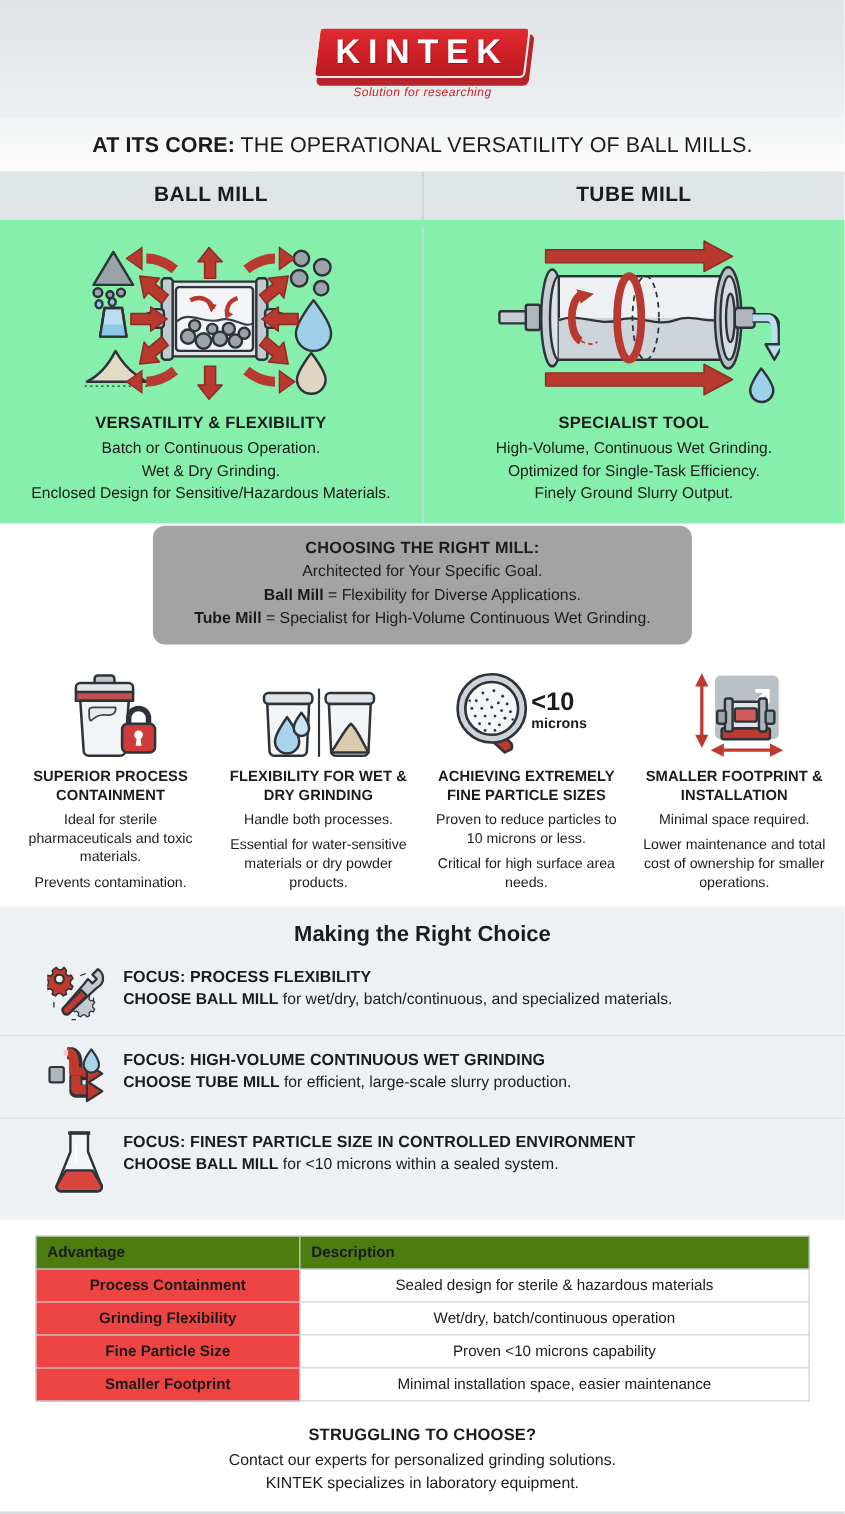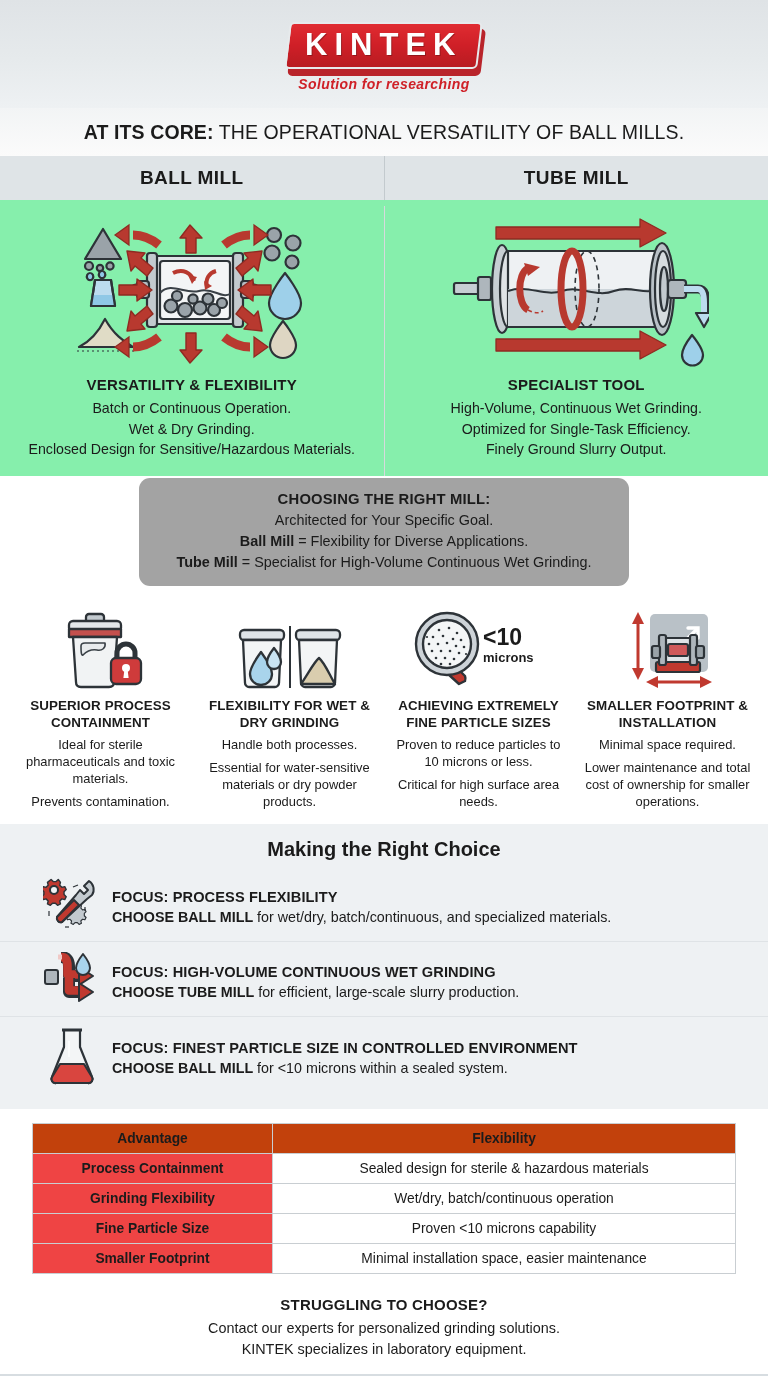--- a/index.html
+++ b/index.html
@@ -53,22 +53,22 @@
     font-size: 31px;
     letter-spacing: 7px;
     font-family: "Liberation Sans", sans-serif;
     line-height: 1.1;
     text-shadow: 1px 1px 0 rgba(0,0,0,.25);
   }
   .logo-tag {
     margin-top: 7px;
     color: #cf2027;
     font-style: italic;
-    font-weight: bold;
-    font-size: 14px;
+    font-weight: normal;
+    font-size: 11px;
     letter-spacing: .4px;
     font-family: "Liberation Sans", sans-serif;
   }
 
   
   .headline-band {
     height: 48px;
     background: linear-gradient(180deg, #f2f4f5 0%, #fbfbfb 100%);
     display: flex;
     align-items: center;
@@ -126,33 +126,33 @@
   .feat-row { display: flex; background: #fff; padding: 4px 6px 14px; }
   .feat { flex: 1; text-align: center; padding: 0 6px; }
   .feat-icon { height: 82px; display:flex; align-items:flex-end; justify-content:center; margin-bottom: 8px;}
   .feat-title { font-weight: bold; font-size: 13.4px; line-height: 1.22; margin-bottom: 5px; letter-spacing:.1px;}
   .feat-p { font-size: 12.9px; line-height: 1.32; margin-bottom: 6px; }
   .feat-p:last-child { margin-bottom: 0; }
 
   
   .choice-sec { background: #eef1f3; padding: 14px 0 16px; }
   .choice-h { text-align:center; font-weight:bold; font-size: 20px; margin-bottom: 12px; }
-  .choice-item { display: flex; align-items: center; padding: 4px 30px 8px 40px; }
+  .choice-item { display: flex; align-items: flex-start; padding: 4px 30px 8px 40px; }
   .choice-item + .choice-item { border-top: 1px solid #dfe3e6; padding-top: 10px; }
   .choice-ic { width: 64px; flex: 0 0 64px; display:flex; align-items:center; justify-content:center; }
   .choice-tx { padding-left: 8px; padding-top: 4px; }
   .choice-t1 { font-weight: bold; font-size: 14.6px; letter-spacing:.1px; margin-bottom: 4px; }
   .choice-t2 { font-size: 14.3px; }
   .choice-t2 b { font-weight: bold; }
 
   
   .tbl-wrap { background:#fff; padding: 14px 32px 10px; }
   table { width: 100%; border-collapse: collapse; }
   th, td { border: 1px solid #c9ced2; padding: 7px 10px; font-size: 13.8px; }
-  thead th { background: #c2410c; font-weight: bold; text-align:center; }
+  thead th { background: #4d7c0f; font-weight: bold; text-align:left; }
   td.adv { background: #ef4444; font-weight: bold; text-align:center; width: 240px; }
   td.desc { background:#fff; text-align:center; }
 
   
   .cta { background:#fff; text-align:center; padding: 10px 0 14px; line-height:1.45; font-size: 14.4px;}
   .cta .h { font-weight: bold; font-size: 15px; letter-spacing:.2px; margin-bottom: 2px;}
 
   .footer {
     background: #d7dde1;
     height: 42px;
@@ -552,21 +552,21 @@
         </div>
       </div>
     </div>
   </div>
 
   <div class="tbl-wrap">
     <table>
       <thead>
         <tr>
           <th>Advantage</th>
-          <th>Flexibility</th>
+          <th>Description</th>
         </tr>
       </thead>
       <tbody>
         <tr>
           <td class="adv">Process Containment</td>
           <td class="desc">Sealed design for sterile &amp; hazardous materials</td>
         </tr>
         <tr>
           <td class="adv">Grinding Flexibility</td>
           <td class="desc">Wet/dry, batch/continuous operation</td>

